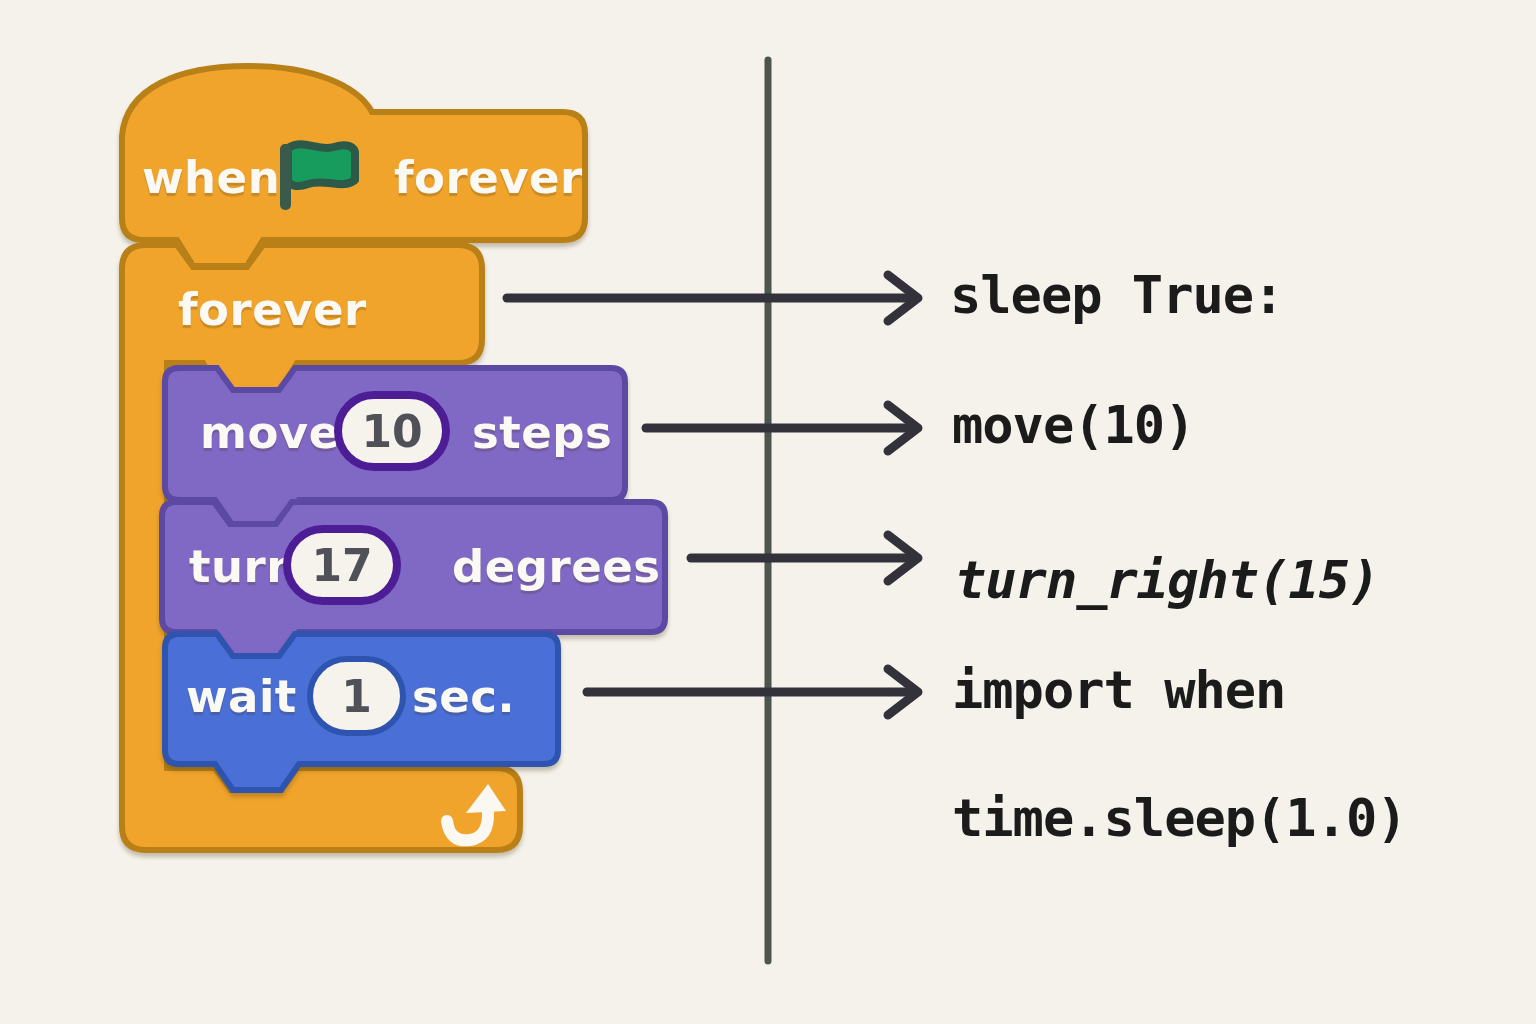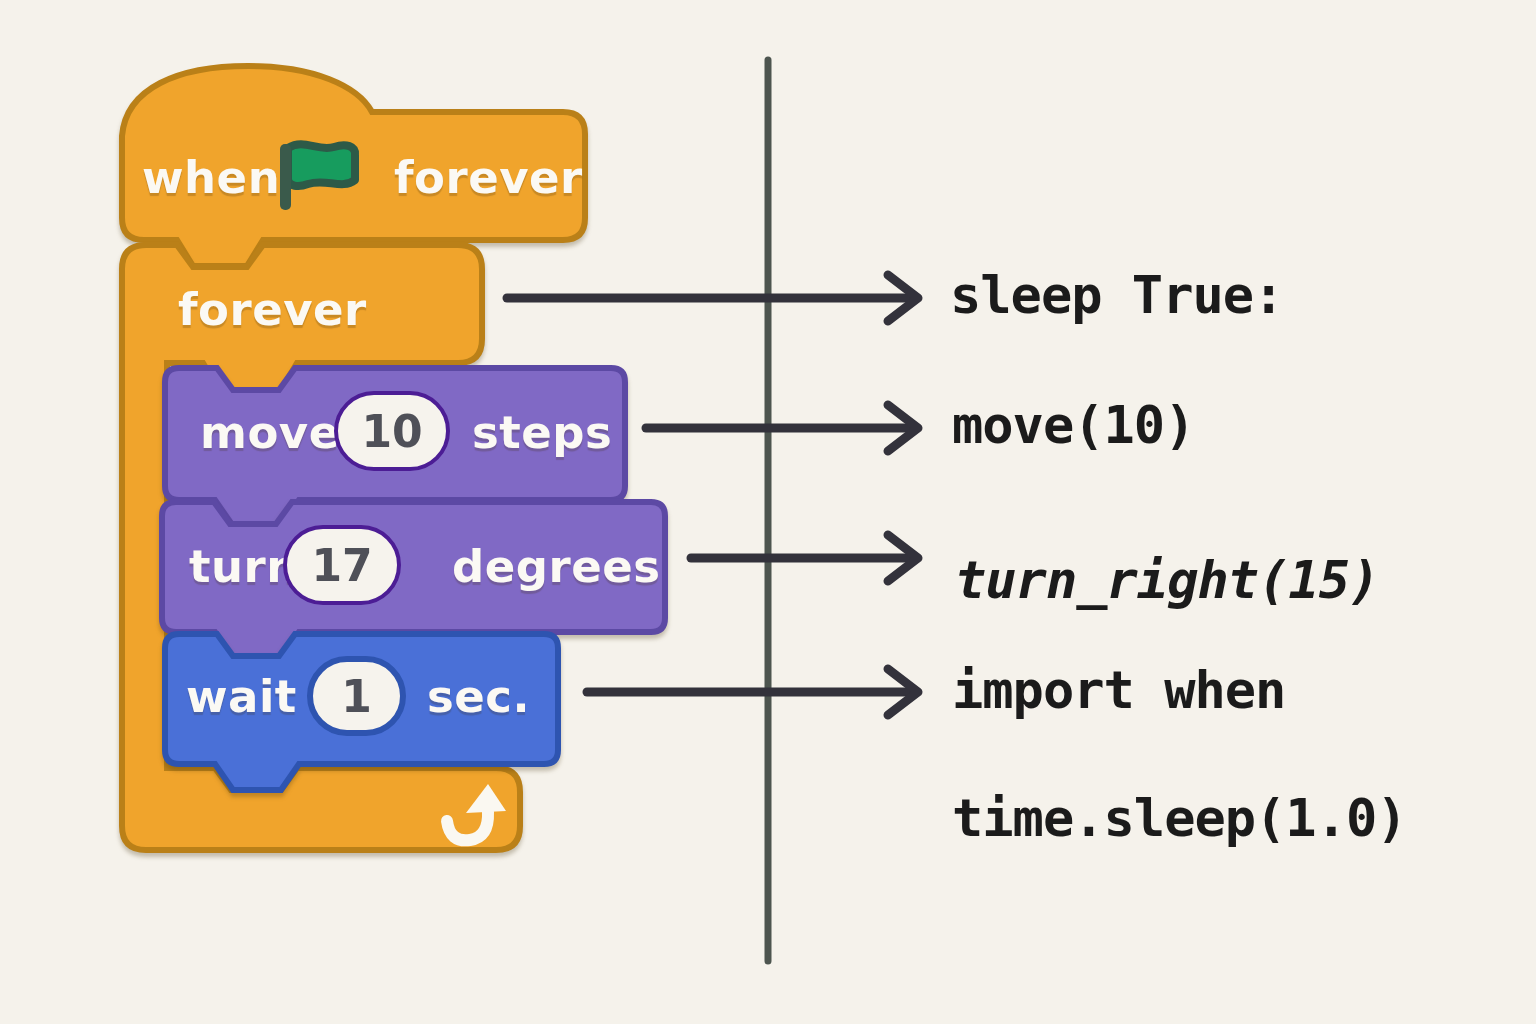--- a/index.html
+++ b/index.html
@@ -15,21 +15,21 @@
   .blk-label{
     position:absolute;color:#FBF9F4;font-weight:bold;font-size:45px;line-height:52px;
     text-shadow:0 3px 1px rgba(60,40,10,0.22);white-space:nowrap;letter-spacing:0.5px;
   }
   .oval{
     position:absolute;background:#F6F3ED;border-radius:44px;
     display:flex;align-items:center;justify-content:center;
     font-weight:bold;font-size:44px;color:#4F5058;
     box-sizing:border-box;
   }
-  .oval.purple{border:4px solid #4c1d95;}
+  .oval.purple{border:8px solid #4c1d95;}
   .oval.blue{border:6px solid #2E54B0;}
   .code-line{
     position:absolute;font-family:"DejaVu Sans Mono","Liberation Mono",monospace;
     font-weight:bold;font-size:52px;line-height:64px;color:#1B1B1B;
     white-space:pre;letter-spacing:-1px;
   }
 </style>
 </head>
 <body>
 
@@ -113,21 +113,21 @@
     <span class="blk-label" style="left:200px;top:407px;">move</span>
     <span class="oval purple" style="left:334px;top:391px;width:116px;height:80px;">10</span>
     <span class="blk-label" style="left:472px;top:407px;">steps</span>
 
     <span class="blk-label" style="left:189px;top:541px;">turn</span>
     <span class="oval purple" style="left:283px;top:525px;width:118px;height:80px;">17</span>
     <span class="blk-label" style="left:452px;top:541px;">degrees</span>
 
     <span class="blk-label" style="left:186px;top:671px;">wait</span>
     <span class="oval blue" style="left:307px;top:656px;width:99px;height:80px;">1</span>
-    <span class="blk-label" style="left:427px;top:671px;">sec.</span>
+    <span class="blk-label" style="left:412px;top:671px;">sec.</span>
   </div>
 
   <div class="overlay">
     <div class="code-line" style="left:950px;top:263px;">sleep True:</div>
     <div class="code-line" style="left:952px;top:393px;">move(10)</div>
     <div class="code-line" style="left:955px;top:548px;font-style:italic;">turn_right(15)</div>
     <div class="code-line" style="left:952px;top:658px;">import when</div>
     <div class="code-line" style="left:952px;top:786px;">time.sleep(1.0)</div>
   </div>
 

